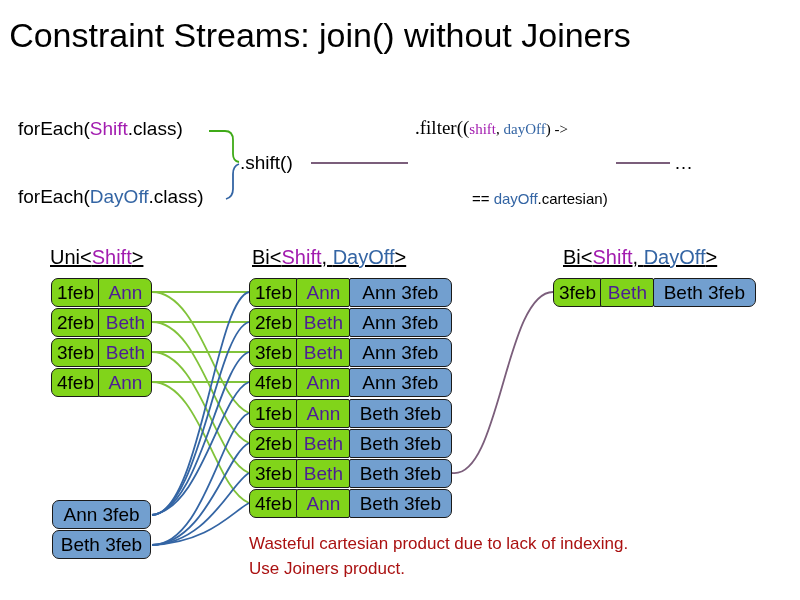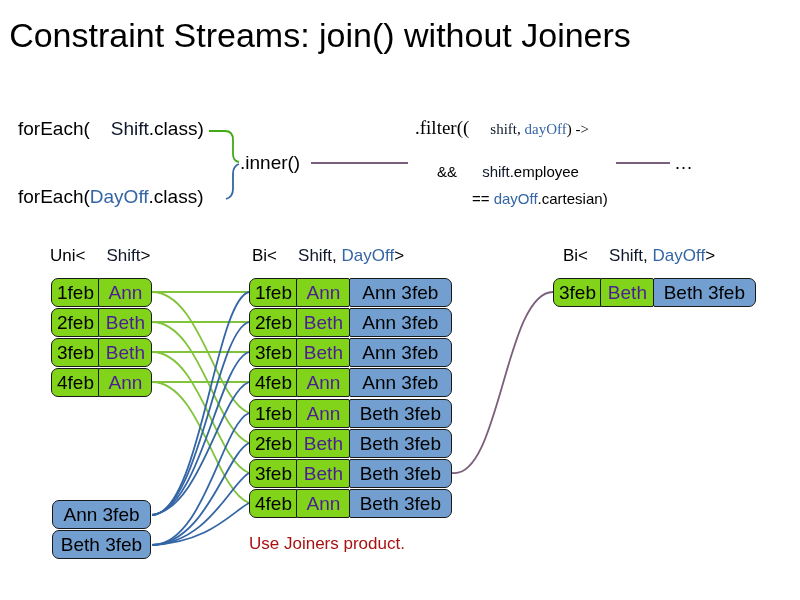--- a/index.html
+++ b/index.html
@@ -14,25 +14,25 @@
   .title{
     position:absolute;left:0;top:16px;width:640px;text-align:center;
     font-size:34px;color:#000;letter-spacing:0px;white-space:nowrap;
   }
   .subtitle{
     position:absolute;left:0;top:68px;width:800px;text-align:center;
     font-size:13px;color:#000;
   }
 
   .code{position:absolute;font-size:19px;color:#000;white-space:nowrap;}
-  .g{color:#0f172a;margin-left:21px;}
+  .g{color:#a21caf;}
   .b{color:#3465a4;}
   .sm{font-size:15px;}
 
-  .streamlabel{position:absolute;font-size:17px;color:#000;white-space:nowrap;}
+  .streamlabel{position:absolute;font-size:20px;color:#000;white-space:nowrap;text-decoration:underline;}
 
   .tuple{position:absolute;display:flex;height:29px;}
   .cell{
     box-sizing:border-box;height:29px;display:flex;align-items:center;
     justify-content:center;font-size:19px;color:#000;
     border:1.6px solid #1a1a1a;
   }
   .cell.green{background:#81d41a;}
   .cell.blue{background:#729fcf;}
   .cell.name{color:#4c1d95;}
@@ -84,27 +84,24 @@
   </svg>
 
   <div class="title">Constraint Streams: join() without Joiners</div>
 
   <div class="code" style="left:18px;top:118px;">
     <span>forEach(</span><span class="g">Shift</span><span>.class)</span>
   </div>
   <div class="code" style="left:18px;top:186px;">
     <span>forEach(</span><span class="b">DayOff</span><span>.class)</span>
   </div>
-  <div class="code" style="left:240px;top:152px;">.inner()</div>
+  <div class="code" style="left:240px;top:152px;">.shift()</div>
 
   <div class="code" style="left:415px;top:117px;font-family:Liberation Serif, serif;">
     <span>.filter((</span><span class="g sm">shift</span><span class="sm">, </span><span class="b sm">dayOff</span><span class="sm">) -&gt;</span>
-  </div>
-  <div class="code sm" style="left:437px;top:163px;">
-    <span>&amp;&amp; </span><span class="g">shift</span><span>.employee</span>
   </div>
   <div class="code sm" style="left:472px;top:190px;">
     <span>== </span><span class="b">dayOff</span><span>.cartesian)</span>
   </div>
   <div class="dots" style="left:674px;top:152px;">…</div>
 
   <div class="streamlabel" style="left:50px;top:246px;">
     <span>Uni&lt;</span><span class="g">Shift</span><span>&gt;</span>
   </div>
   <div class="streamlabel" style="left:252px;top:246px;">
@@ -179,16 +176,17 @@
     <div class="cell blue last" style="width:103px;">Beth 3feb</div>
   </div>
 
   <div class="tuple" style="left:553px;top:278px;">
     <div class="cell green first" style="width:49px;">3feb</div>
     <div class="cell green mid name" style="width:54px;">Beth</div>
     <div class="cell blue last" style="width:103px;">Beth 3feb</div>
   </div>
 
   <div class="warn" style="left:249px;top:531px;">
+    <div>Wasteful cartesian product due to lack of indexing.</div>
     <div>Use Joiners product.</div>
   </div>
 
 </div>
 
 </body></html>

